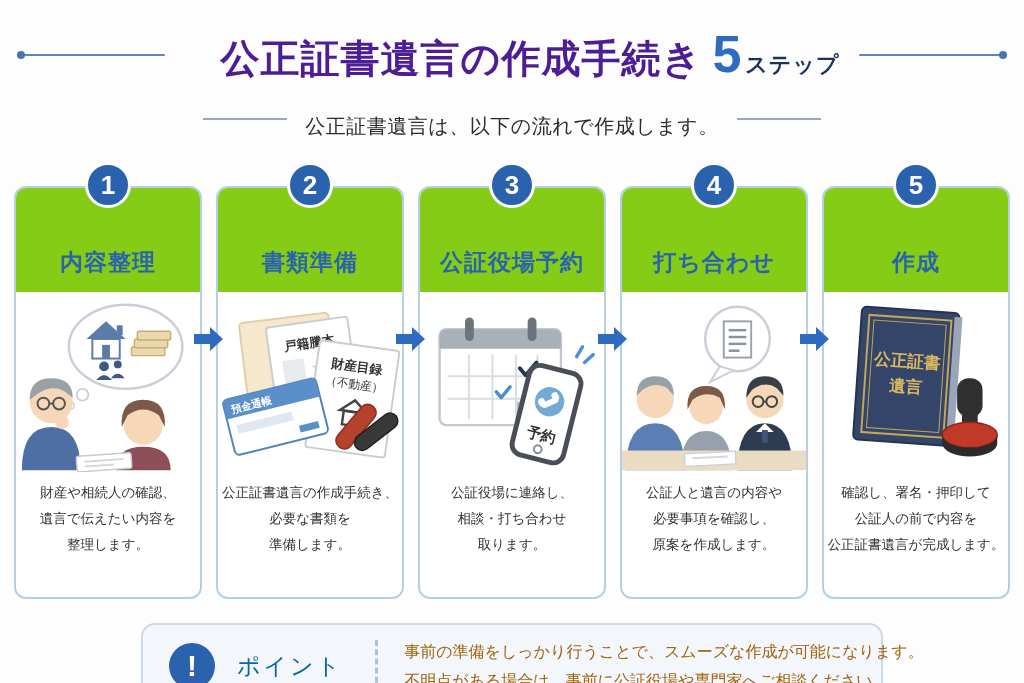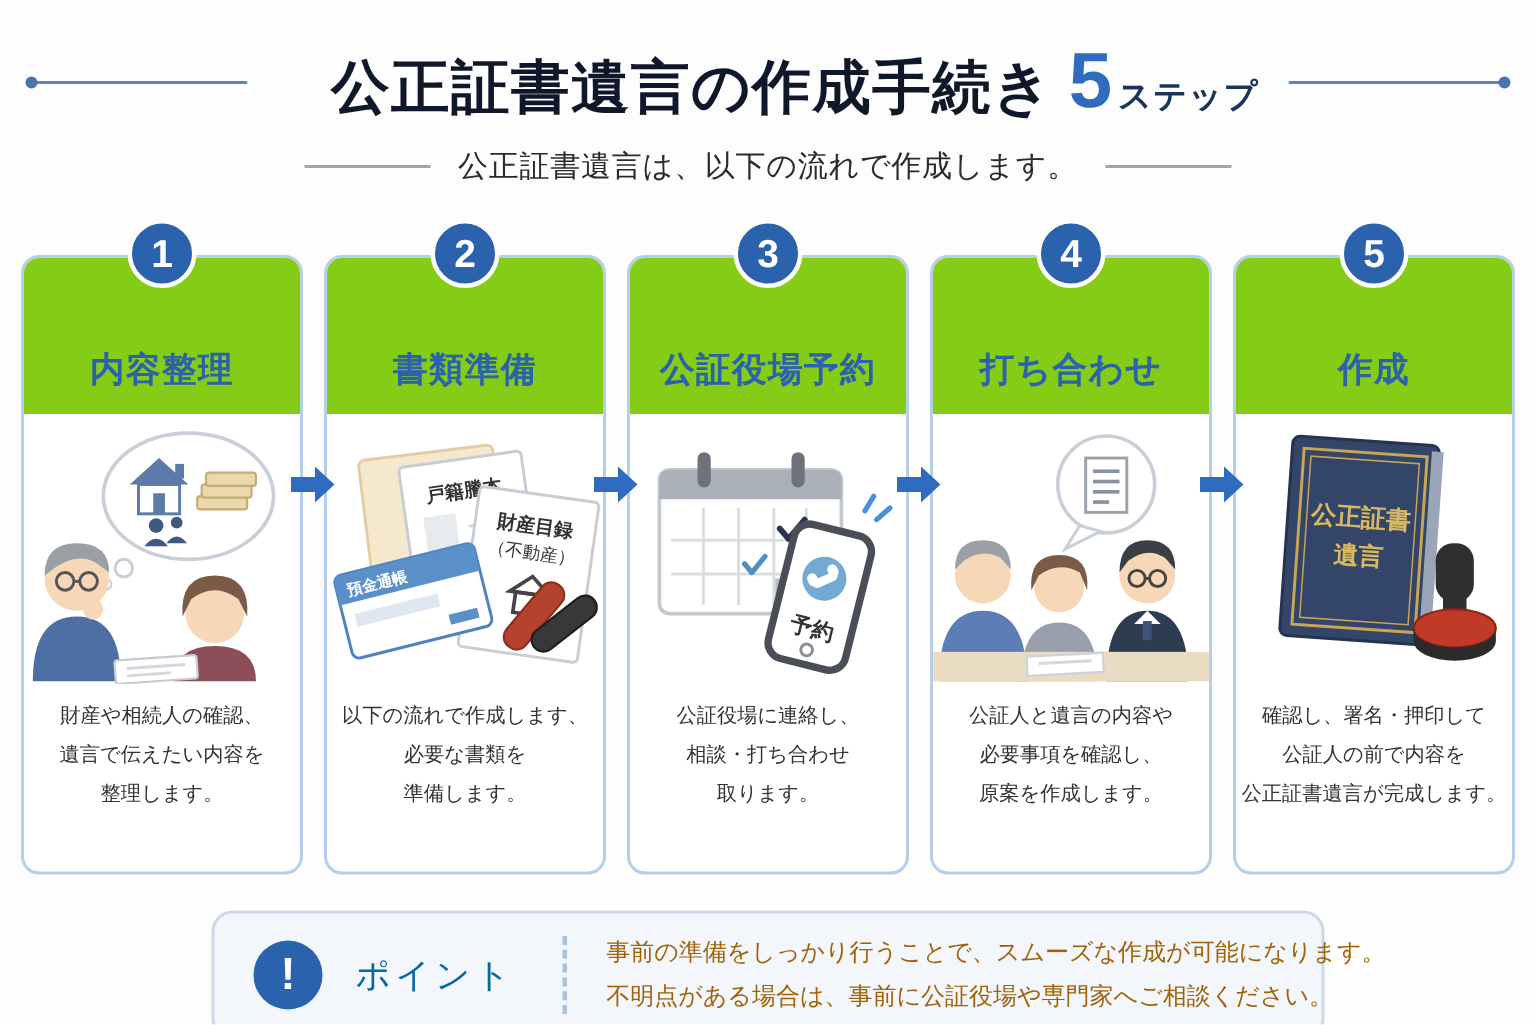--- a/index.html
+++ b/index.html
@@ -7,26 +7,26 @@
   body { font-family: "Liberation Sans", "DejaVu Sans", sans-serif; }
   .page { position:relative; width:1024px; height:683px; background:#fdfdfe; overflow:hidden; }
 
   
   .title-row { display:flex; align-items:center; justify-content:center; gap:20px; padding-top:24px; }
   .title-line { position:relative; width:146px; height:2px; background:#5f86ba; border-radius:2px; }
   .title-line .dot { position:absolute; top:-3px; width:8px; height:8px; border-radius:50%; background:#4a74ad; }
   .title-line.left .dot { left:-2px; }
   .title-line.right .dot { right:-2px; }
   .title-text { display:flex; align-items:baseline; white-space:nowrap; }
-  .title-main { font-size:39px; font-weight:bold; color:#0f172a; letter-spacing:1px;margin-left:36px; }
+  .title-main { font-size:39px; font-weight:bold; color:#4c1d95; letter-spacing:1px;margin-left:36px; }
   .title-number { font-size:52px; font-weight:bold; color:#2f6cc0; margin:0 4px 0 10px; }
   .title-suffix { font-size:22px; font-weight:bold; color:#1b3459; letter-spacing:1px; }
   .subtitle-row { display:flex; align-items:center; justify-content:center; gap:18px; margin-top:12px; }
   .subtitle-line { width:84px; height:2px; background:#9aa7b5; }
-  .subtitle-text { font-size:20px; color:#2b2b2b; font-weight:500; letter-spacing:0.5px; }
+  .subtitle-text { font-size:20px; color:#2b2b2b; font-weight:500; letter-spacing:0.5px;margin-top:15px; }
 
   
   .steps-row { position:relative; display:flex; gap:14px; padding:0 14px; margin-top:46px; }
   .card { position:relative; width:188px; height:413px; background:#ffffff; border:2px solid #b5cfe9; border-radius:12px; }
   .card-number { position:absolute; top:-26px; left:50%; transform:translateX(-50%);
       width:46px; height:46px; border-radius:50%; background:#2a62ae; border:3px solid #fdfdfe;
       color:#ffffff; font-size:26px; font-weight:bold; display:flex; align-items:center; justify-content:center; z-index:2; }
   .card-header { height:104px; background:#84cc16; border-radius:10px 10px 0 0;
       display:flex; align-items:flex-end; justify-content:center; padding-bottom:14px; }
   .card-title { font-size:23px; font-weight:bold; color:#2b62ad; letter-spacing:1px; white-space:nowrap; }
@@ -157,21 +157,21 @@
           </g>
           <g transform="rotate(40 140 132)">
             <rect x="132" y="104" width="17" height="54" rx="8" fill="#b5422c" stroke="#8e2f1e" stroke-width="1.5"></rect>
           </g>
           <g transform="rotate(52 160 138)">
             <rect x="152" y="110" width="16" height="52" rx="8" fill="#383838" stroke="#1f1f1f" stroke-width="1.5"></rect>
           </g>
         </svg>
       </div>
       <div class="card-desc">
-        <div class="line">以下の流れで作成します、</div>
+        <div class="line">公正証書遺言の作成手続き、</div>
         <div class="line">必要な書類を</div>
         <div class="line">準備します。</div>
       </div>
     </div>
 
     <div class="card">
       <div class="card-number">3</div>
       <div class="card-header">
         <div class="card-title">公証役場予約</div>
       </div>

